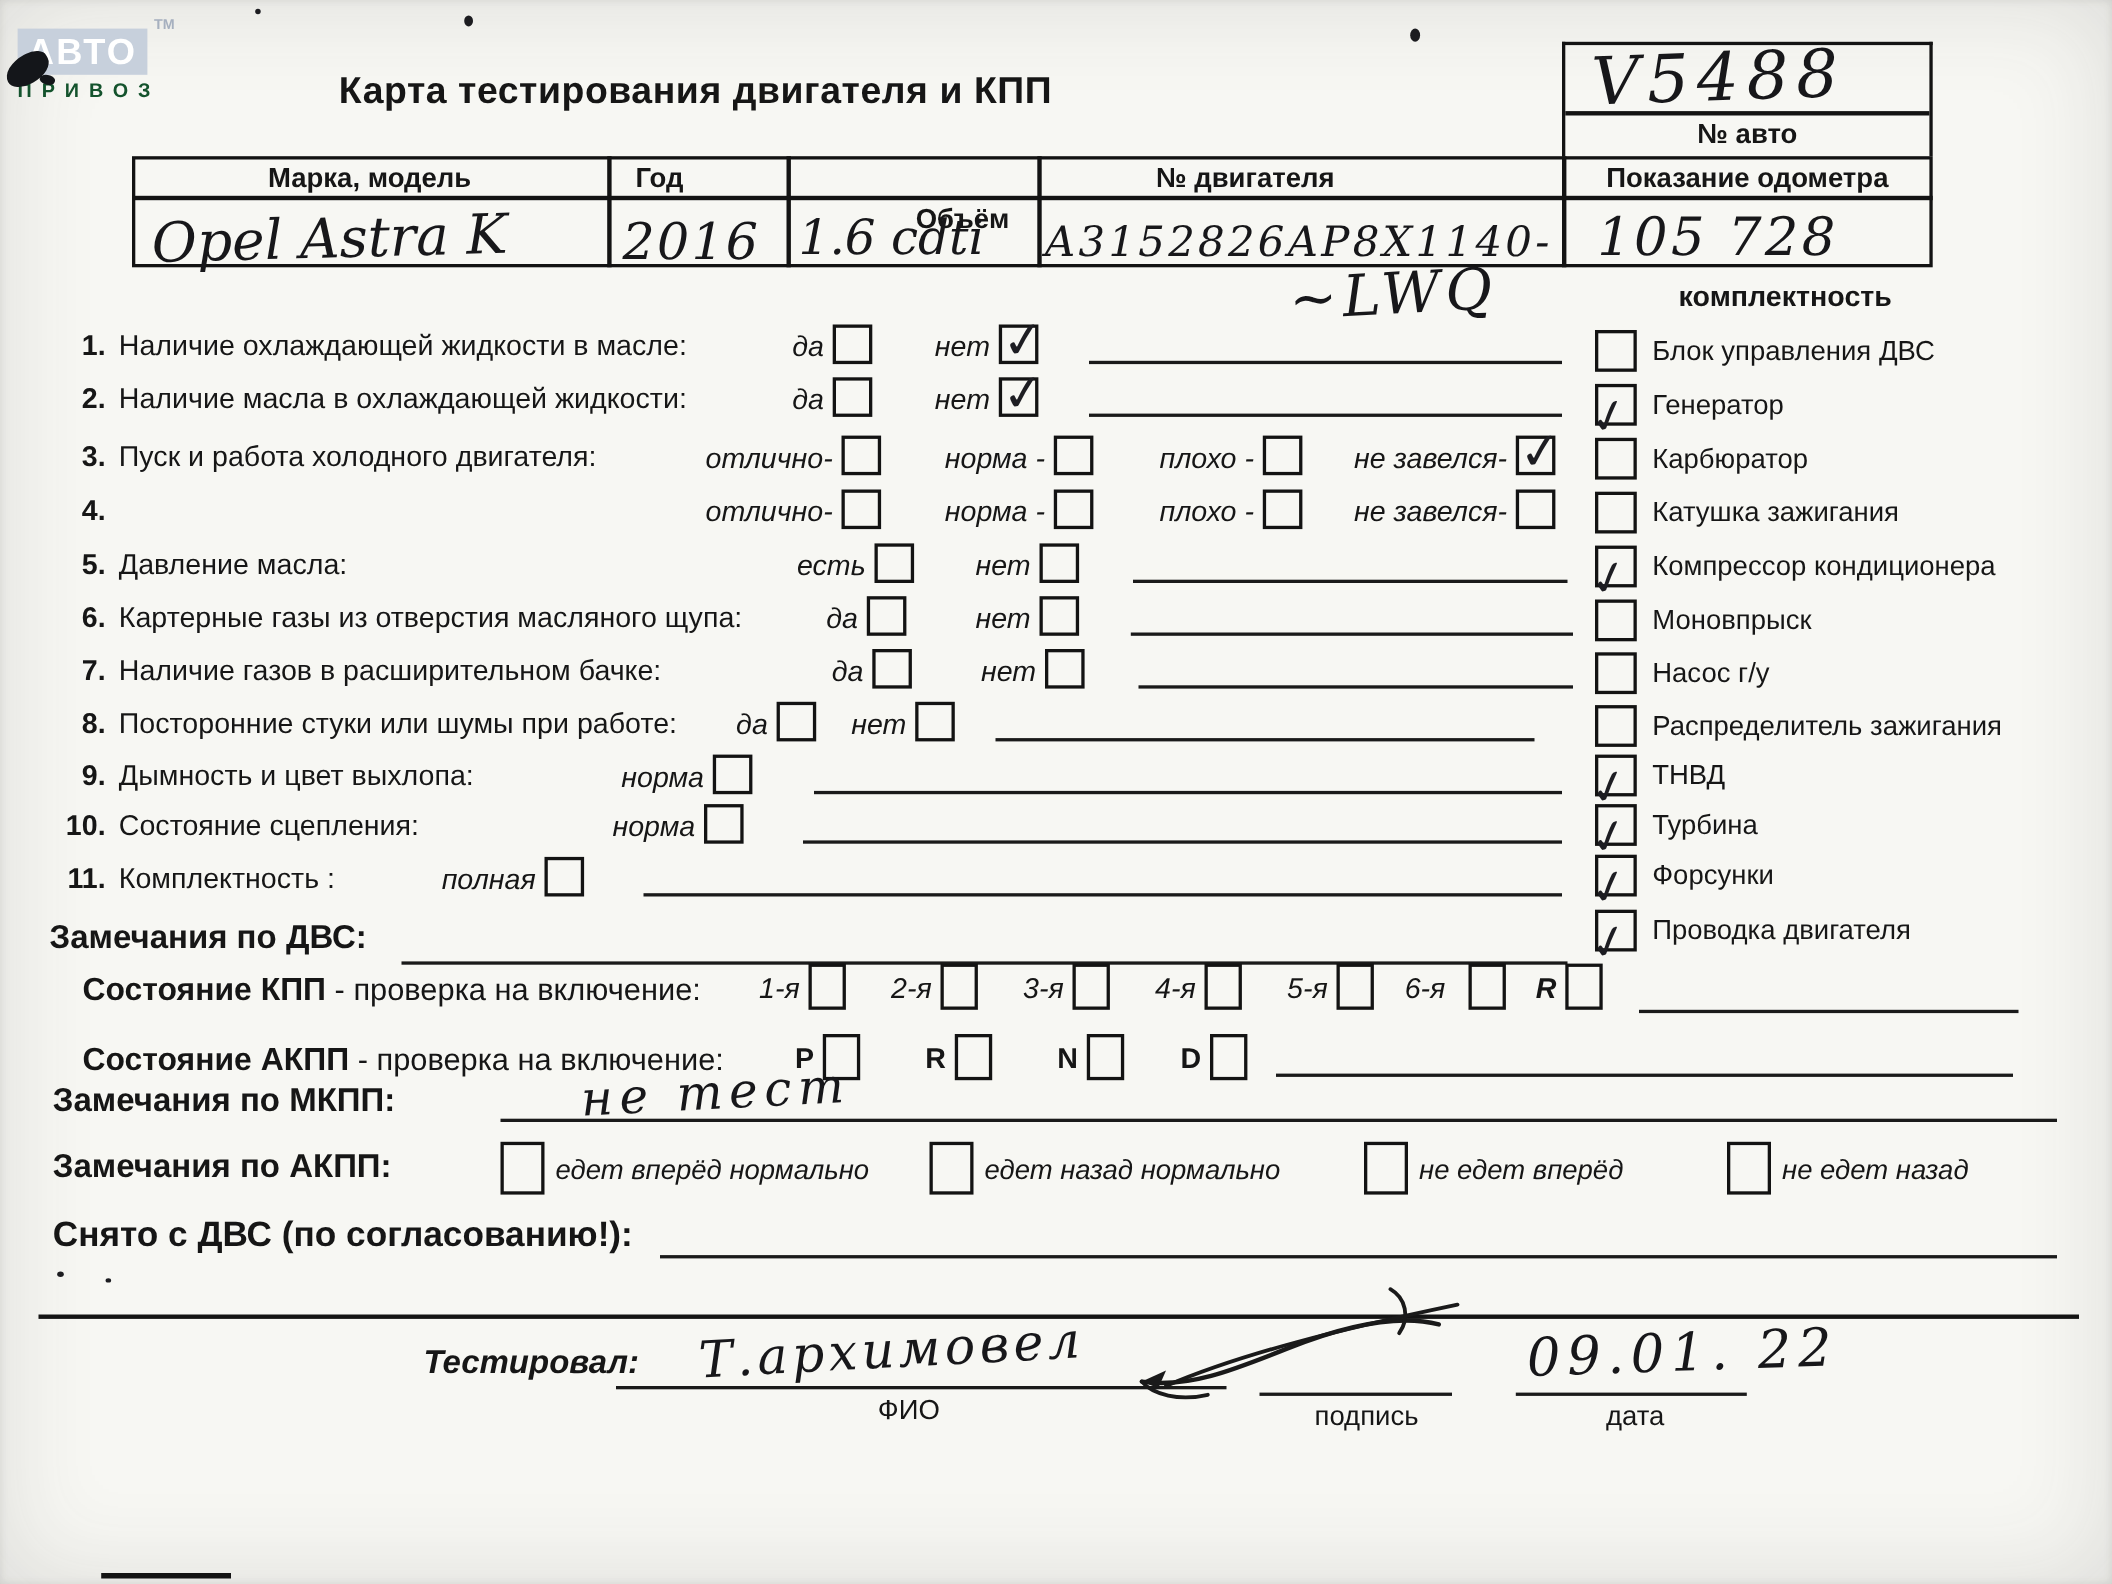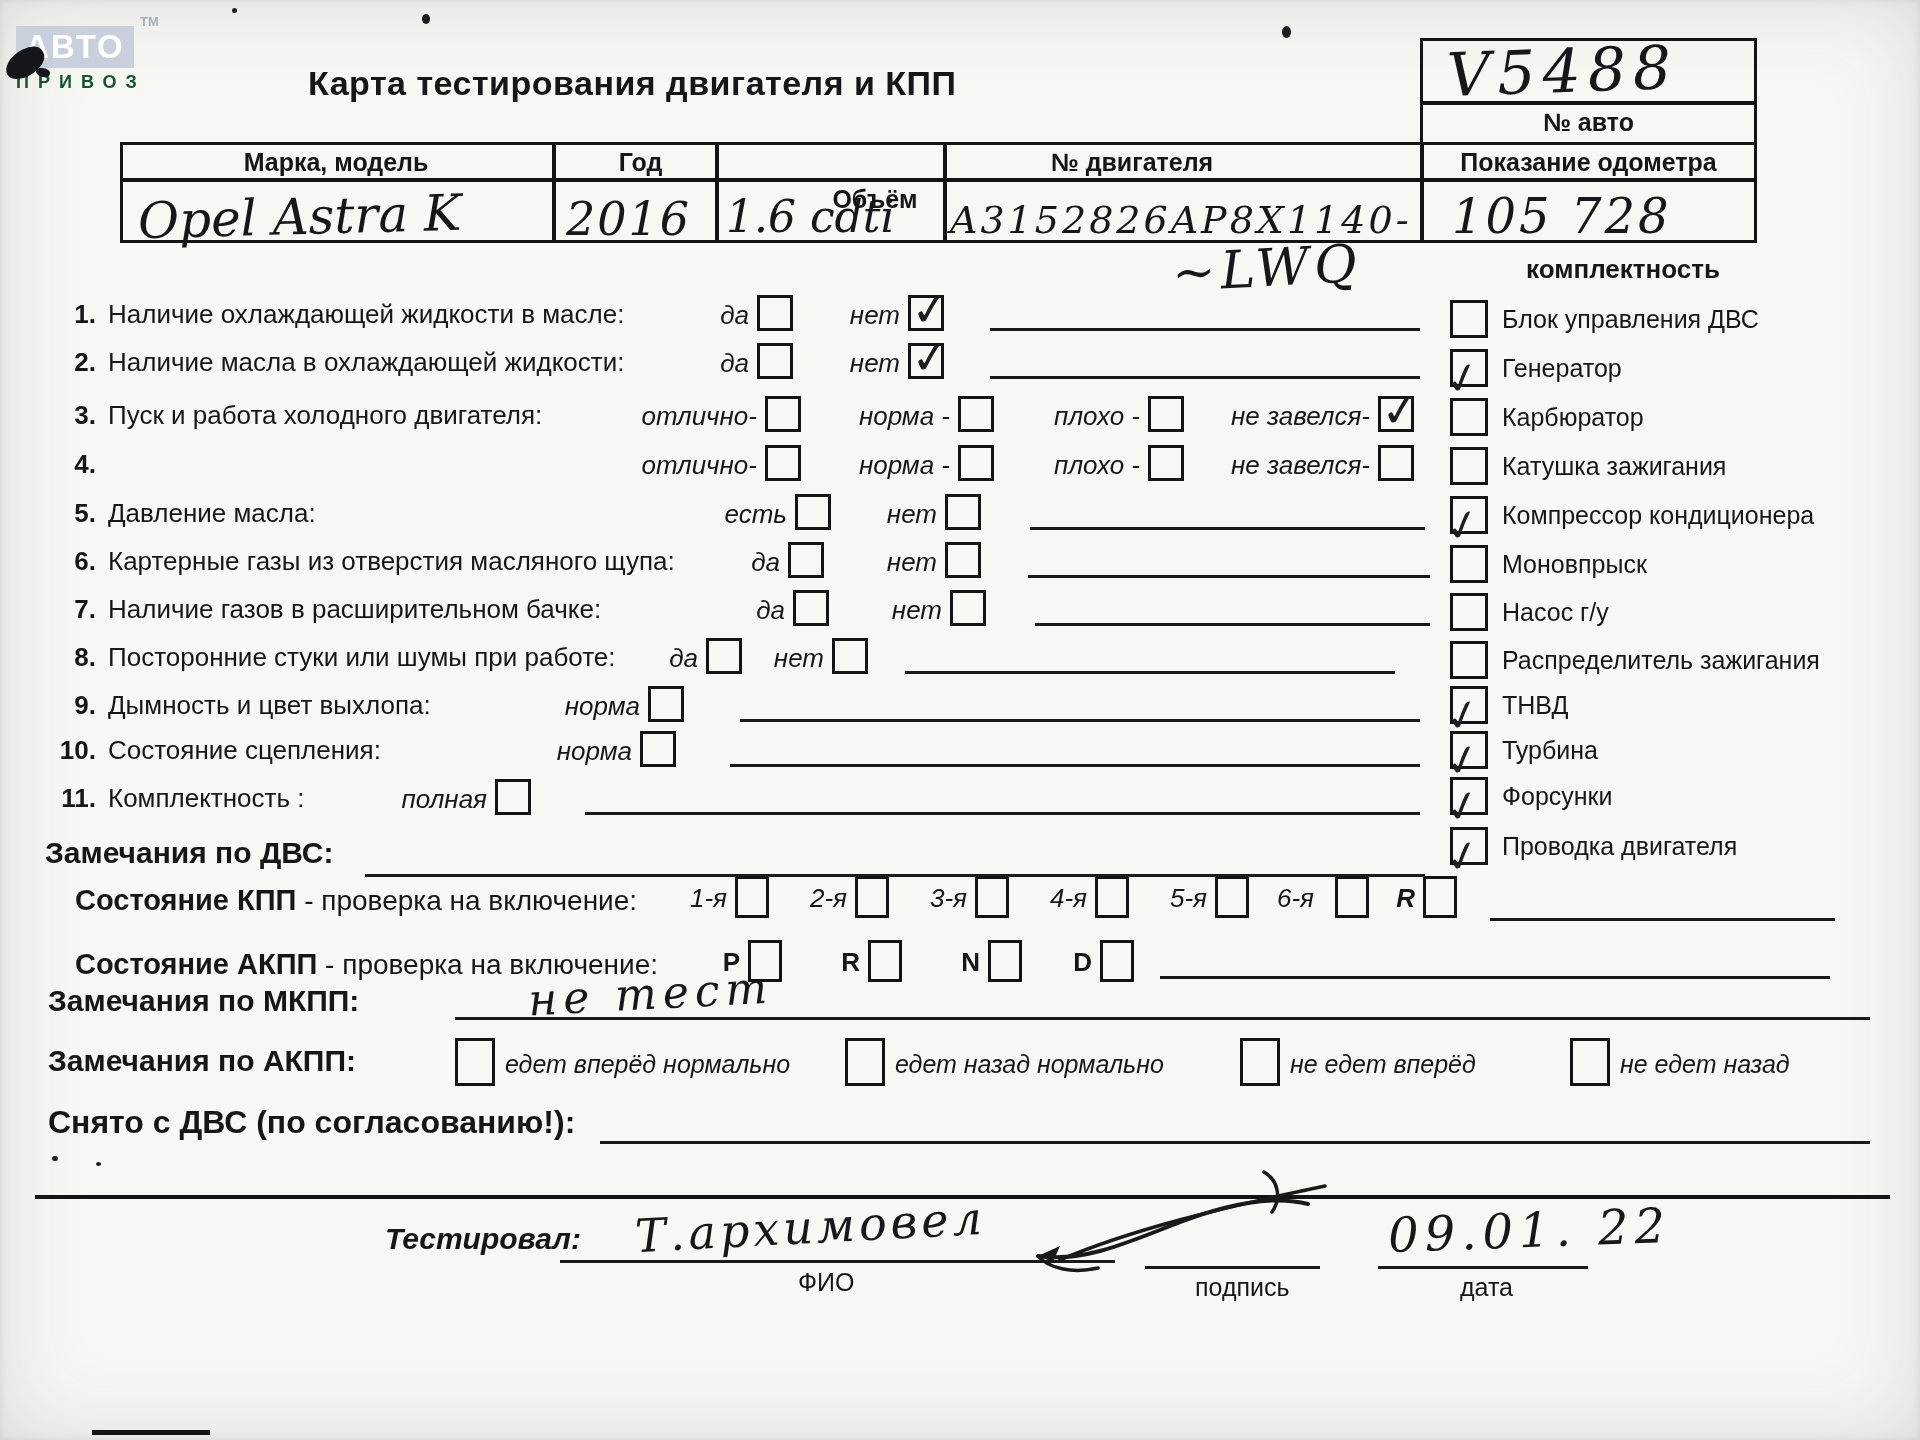--- a/index.html
+++ b/index.html
@@ -88,21 +88,21 @@
   <div class="abs hw" style="left:1447px;top:36px;font-size:60px;letter-spacing:7px;transform:rotate(-2deg);">V5488</div>
 
   <div class="abs tbl"></div>
   <div class="abs vline" style="left:552px;"></div>
   <div class="abs vline" style="left:715px;"></div>
   <div class="abs vline" style="left:943px;"></div>
   <div class="abs vline" style="left:1420px;"></div>
   <div class="abs hline"></div>
 
   <div class="abs th" style="left:120px;width:432px;">Марка, модель</div>
-  <div class="abs th" style="left:568px;width:145px;">Год</div>
+  <div class="abs th" style="left:527px;width:145px;">Год</div>
   <div class="abs th" style="left:754px;width:242px;margin-top:37px;">Объём</div>
   <div class="abs th" style="left:943px;width:378px;">№ двигателя</div>
   <div class="abs th" style="left:1420px;width:337px;">Показание одометра</div>
 
   <div class="abs hw" style="left:138px;top:188px;font-size:50px;transform:rotate(-1.5deg);">Opel Astra K</div>
   <div class="abs hw" style="left:566px;top:192px;font-size:46px;letter-spacing:2px;">2016</div>
   <div class="abs hw" style="left:726px;top:191px;font-size:44px;">1.6 cdti</div>
   <div class="abs hw" style="left:950px;top:198px;font-size:38px;letter-spacing:3px;">A3152826AP8X1140-</div>
   <div class="abs hw" style="left:1452px;top:188px;font-size:48px;letter-spacing:3px;">105 728</div>
   <div class="abs hw" style="left:1172px;top:238px;font-size:52px;letter-spacing:5px;transform:rotate(-3deg);">~LWQ</div>

